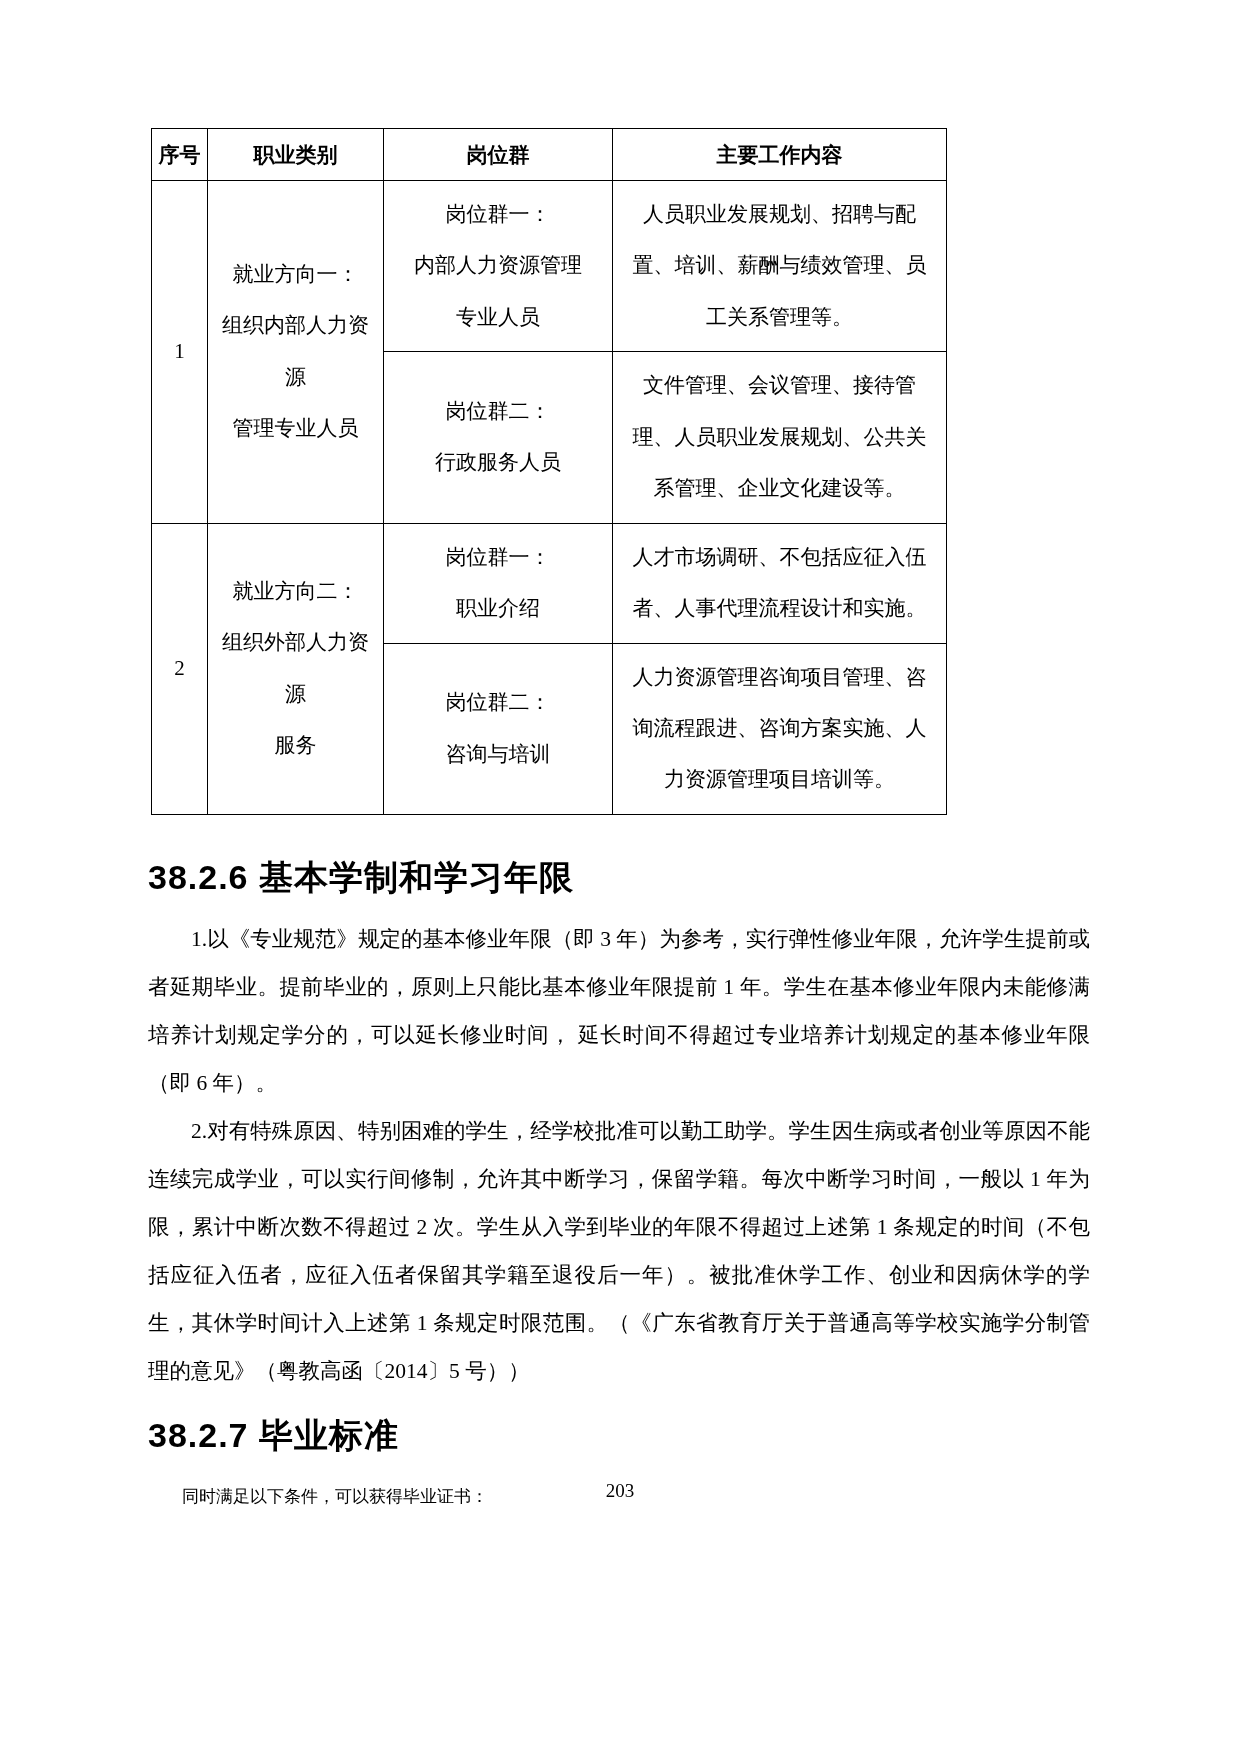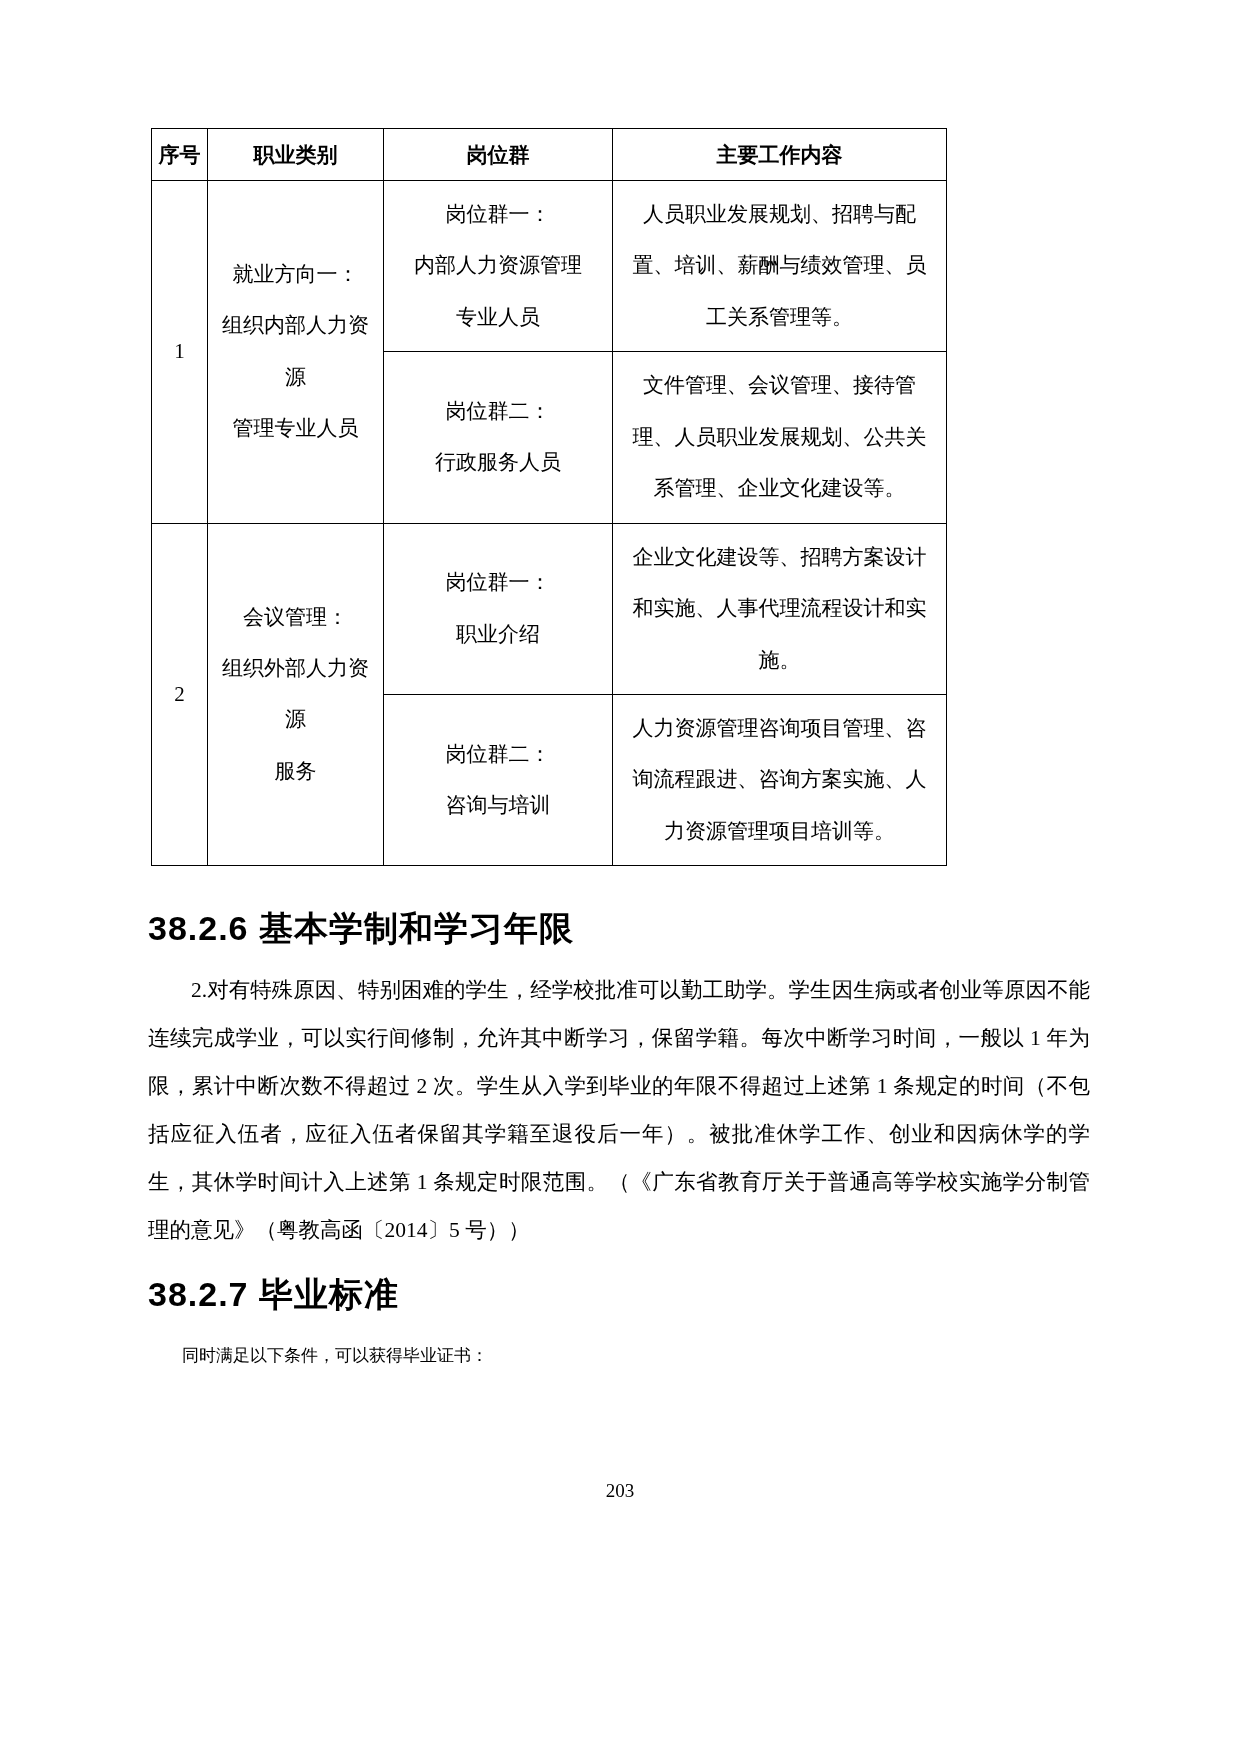--- a/index.html
+++ b/index.html
@@ -101,37 +101,38 @@
 专业人员</td>
         <td class="content">人员职业发展规划、招聘与配置、培训、薪酬与绩效管理、员工关系管理等。</td>
       </tr>
       <tr>
         <td class="prewrap">岗位群二：
 行政服务人员</td>
         <td class="content">文件管理、会议管理、接待管理、人员职业发展规划、公共关系管理、企业文化建设等。</td>
       </tr>
       <tr>
         <td rowspan="2">2</td>
-        <td rowspan="2" class="prewrap">会议管理：
+        <td rowspan="2" class="prewrap">就业方向二：
 组织外部人力资源
 服务</td>
         <td class="prewrap">岗位群一：
 职业介绍</td>
-        <td class="content">企业文化建设等、招聘方案设计和实施、人事代理流程设计和实施。</td>
+        <td class="content">人才市场调研、不包括应征入伍者、人事代理流程设计和实施。</td>
       </tr>
       <tr>
         <td class="prewrap">岗位群二：
 咨询与培训</td>
         <td class="content">人力资源管理咨询项目管理、咨询流程跟进、咨询方案实施、人力资源管理项目培训等。</td>
       </tr>
     </tbody>
   </table>
 
   <h2 class="sec">38.2.6 基本学制和学习年限</h2>
 
+  <p class="body">1.以《专业规范》规定的基本修业年限（即 3 年）为参考，实行弹性修业年限，允许学生提前或者延期毕业。提前毕业的，原则上只能比基本修业年限提前 1 年。学生在基本修业年限内未能修满培养计划规定学分的，可以延长修业时间， 延长时间不得超过专业培养计划规定的基本修业年限（即 6 年）。</p>
   <p class="body">2.对有特殊原因、特别困难的学生，经学校批准可以勤工助学。学生因生病或者创业等原因不能连续完成学业，可以实行间修制，允许其中断学习，保留学籍。每次中断学习时间，一般以 1 年为限，累计中断次数不得超过 2 次。学生从入学到毕业的年限不得超过上述第 1 条规定的时间（不包括应征入伍者，应征入伍者保留其学籍至退役后一年）。被批准休学工作、创业和因病休学的学生，其休学时间计入上述第 1 条规定时限范围。（《广东省教育厅关于普通高等学校实施学分制管理的意见》（粤教高函〔2014〕5 号））</p>
 
   <h2 class="sec sec2">38.2.7 毕业标准</h2>
 
   <p class="intro">同时满足以下条件，可以获得毕业证书：</p>
 
   <div class="page-number">203</div>
 
 </div>
 

